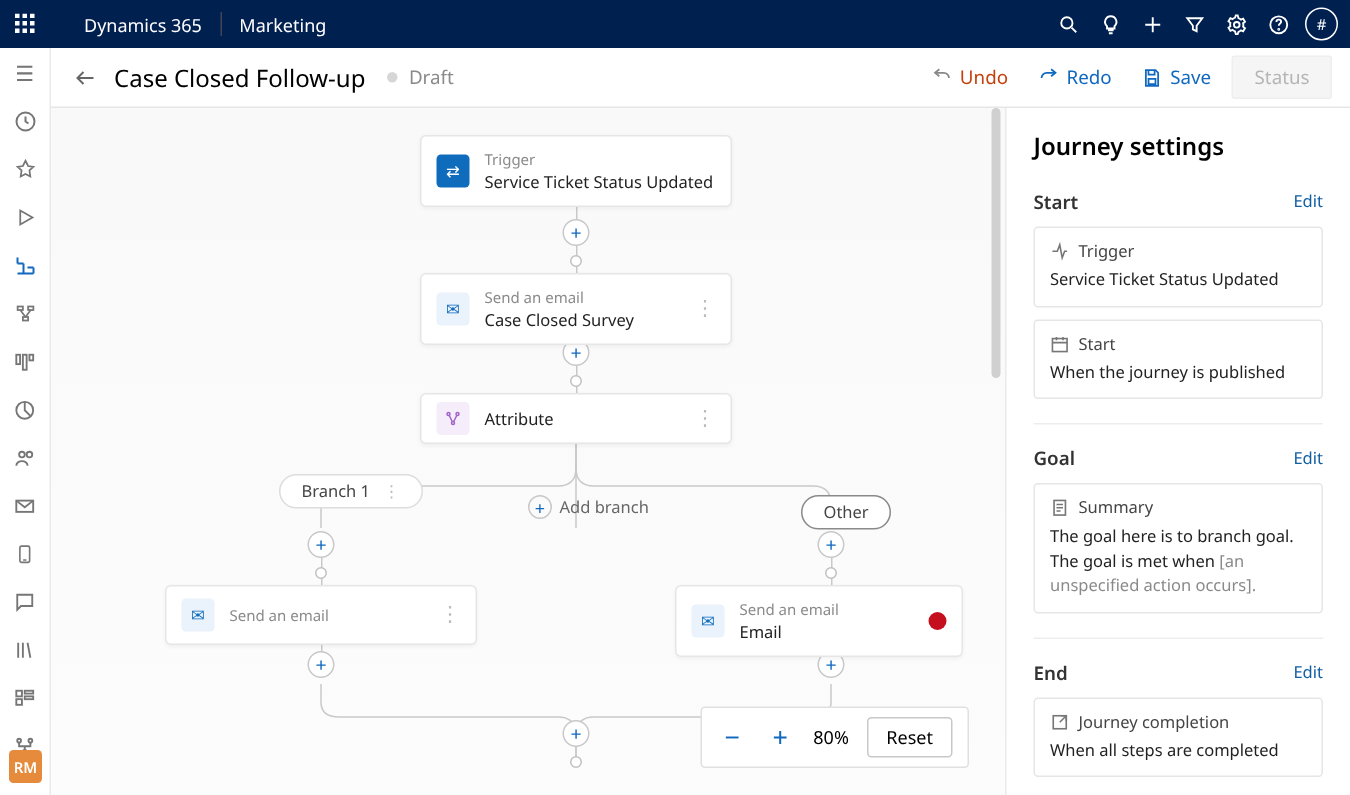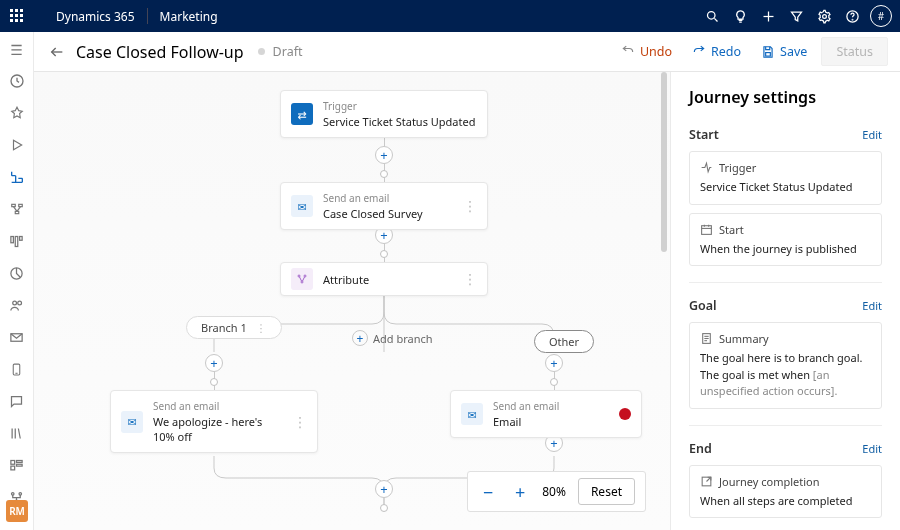--- a/index.html
+++ b/index.html
@@ -387,21 +387,20 @@
       <span>Add branch</span>
     </div>
     <div class="pill dark" style="left:500px; top:258px;">
       <span>Other</span>
     </div>
 
     <div class="node" style="left:76px; top:318px;">
       <div class="nicon mail">✉</div>
       <div class="ntxt">
         <div class="ntype">Send an email</div>
-        <div class="nname">We apologize - here's 10% off</div>
       </div>
       <div class="more">⋮</div>
     </div>
 
     <div class="node" style="left:416px; top:318px; width:192px;">
       <div class="nicon mail">✉</div>
       <div class="ntxt">
         <div class="ntype">Send an email</div>
         <div class="nname">Email</div>
       </div>

